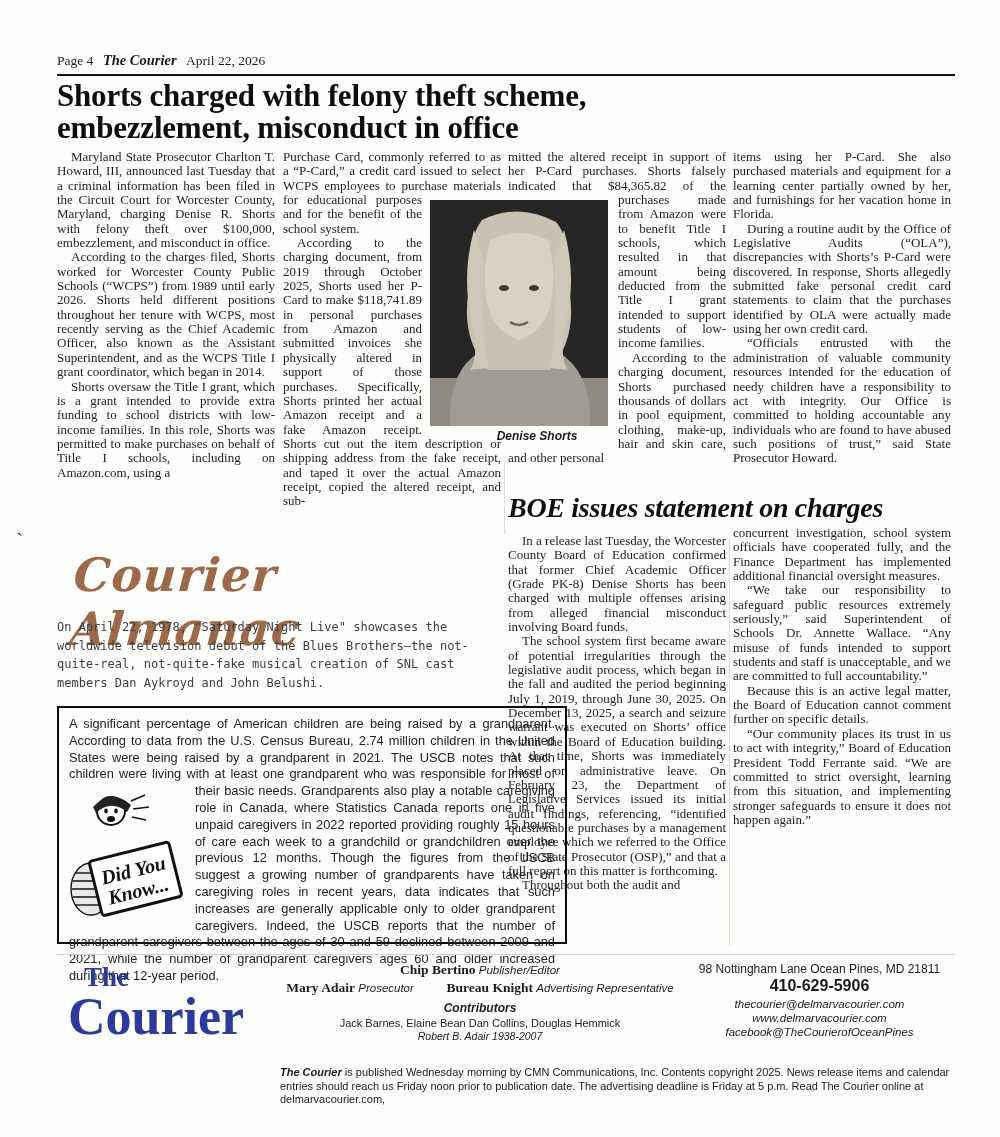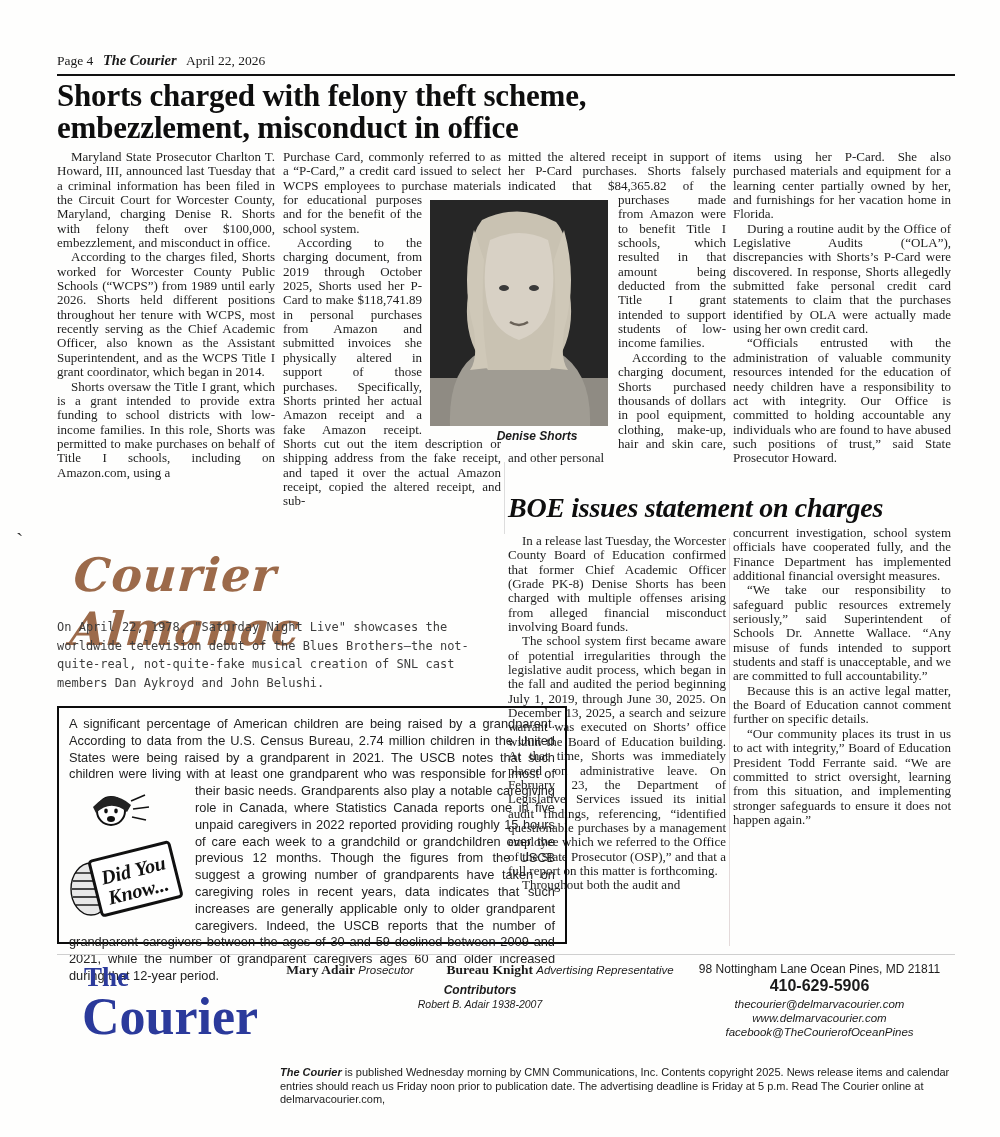--- a/index.html
+++ b/index.html
@@ -58,21 +58,21 @@
   
   .dyk-box{position:absolute;left:57px;top:706px;width:510px;height:238px;
     border:2px solid #0c0c0c;box-sizing:border-box;padding:8px 10px;
     font-family:"Liberation Sans",sans-serif;font-size:12.8px;line-height:16.8px;
     text-align:justify;color:#222;}
   .dyk-img{float:left;width:120px;height:140px;margin:2px 6px 0 0;}
   
   .footer-rule{position:absolute;left:57px;top:954px;width:898px;height:1px;background:#cfcfcf;}
   .logo{position:absolute;left:68px;top:964px;color:var(--logo-blue);font-weight:bold;}
   .logo .logo-the{display:block;font-size:27px;line-height:26px;margin-left:16px;}
-  .logo .logo-courier{display:block;font-size:52px;line-height:50px;margin-top:2px;margin-left:14px;text-align:center;}
+  .logo .logo-courier{display:block;font-size:52px;line-height:50px;margin-top:2px;text-align:center;}
   .staff{position:absolute;left:285px;top:962px;width:390px;text-align:center;
     font-family:"Liberation Sans",sans-serif;font-size:12px;}
   .staff .row{margin-bottom:2px;}
   .staff .name{font-family:"Liberation Serif",serif;font-weight:bold;font-size:13.5px;}
   .staff .role{font-style:italic;font-size:11.5px;}
   .staff .gap{display:inline-block;width:26px;}
   .staff .contrib-label{font-weight:bold;font-style:italic;font-size:12px;margin-top:5px;}
   .staff .contrib-names{font-size:11px;margin-top:2px;}
   .staff .memorial{font-style:italic;font-size:10.5px;margin-top:1px;}
   .contact{position:absolute;left:682px;top:962px;width:275px;text-align:center;
@@ -193,27 +193,32 @@
 
 <div class="footer-rule"></div>
 
 <div class="logo">
   <span class="logo-the">The</span>
   <span class="logo-courier">Courier</span>
 </div>
 
 <div class="staff">
   <div class="row">
+    <span class="name">Chip Bertino</span>
+    <span class="role">Publisher/Editor</span>
+  </div>
+  <div class="row">
     <span class="name">Mary Adair</span>
     <span class="role">Prosecutor</span>
     <span class="gap"></span>
     <span class="name">Bureau Knight</span>
     <span class="role">Advertising Representative</span>
   </div>
   <div class="contrib-label">Contributors</div>
+  <div class="contrib-names">Jack Barnes, Elaine Bean Dan Collins,  Douglas Hemmick</div>
   <div class="memorial">Robert B. Adair  1938-2007</div>
 </div>
 
 <div class="contact">
   <div class="address">98 Nottingham Lane   Ocean Pines, MD 21811</div>
   <div class="phone">410-629-5906</div>
   <div class="online">
     <div>thecourier@delmarvacourier.com</div>
     <div>www.delmarvacourier.com</div>
     <div>facebook@TheCourierofOceanPines</div>

